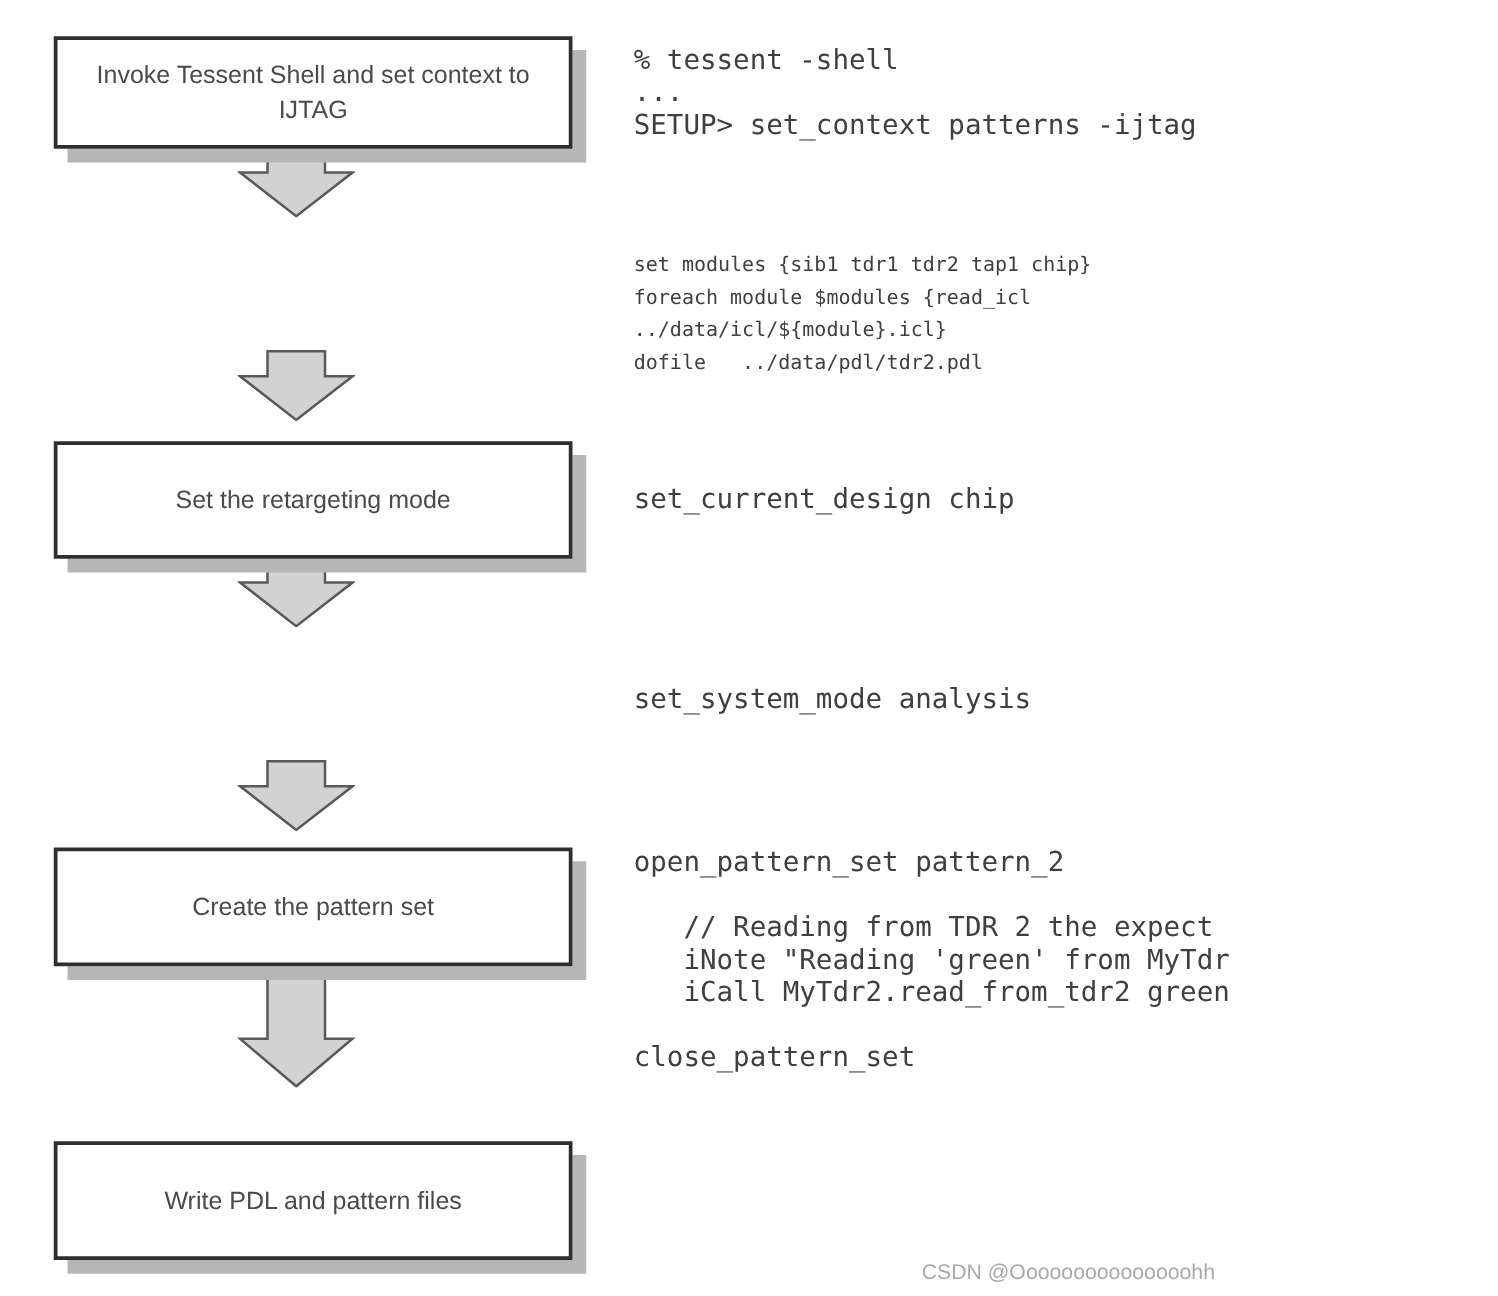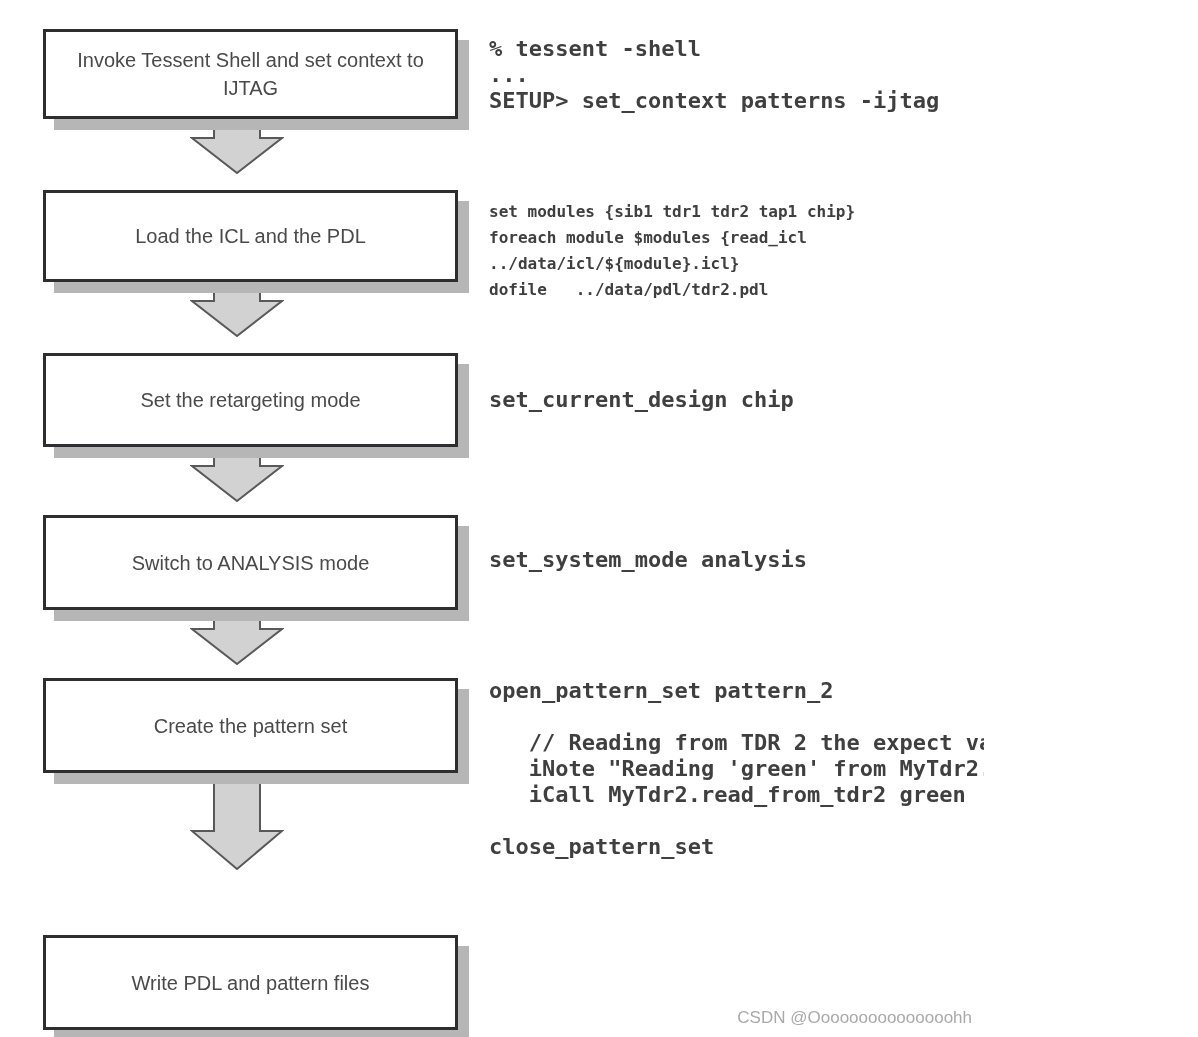--- a/index.html
+++ b/index.html
@@ -42,24 +42,24 @@
     z-index: 1;
   }
   .arrow path {
     fill: var(--arrow-fill, #d2d2d2);
     stroke: var(--arrow-stroke, #59595b);
     stroke-width: 2;
     stroke-linejoin: miter;
   }
   .code {
     position: absolute;
-    left: 489px;
+    left: 507px;
     margin: 0;
     font-family: "DejaVu Sans Mono", monospace;
-    font-weight: bold;
+    font-weight: normal;
     font-size: 22px;
     line-height: 26px;
     letter-spacing: 0;
     white-space: pre;
     color: var(--code-text, #3f3f3f);
   }
   .code.small {
     font-size: 16px;
   }
   .watermark {
@@ -78,60 +78,54 @@
   <div class="flow-box" style="top:29px;height:90px">
     <p class="box-label">Invoke Tessent Shell and set context to IJTAG</p>
   </div>
   <pre class="code" style="top:36px">% tessent -shell
 ...
 SETUP&gt; set_context patterns -ijtag</pre>
   <svg class="arrow" style="top:117px" width="94" height="57" viewBox="0 0 94 57">
     <path d="M24 1 H70 V21 H92 L47 56 L2 21 H24 Z"></path>
   </svg>
 
-  <div class="flow-box" style="top:190px;height:92px">
-    <p class="box-label">Load the ICL and the PDL</p>
-  </div>
   <pre class="code small" style="top:199px">set modules {sib1 tdr1 tdr2 tap1 chip}
 foreach module $modules {read_icl
 ../data/icl/${module}.icl}
 dofile   ../data/pdl/tdr2.pdl</pre>
   <svg class="arrow" style="top:280px" width="94" height="57" viewBox="0 0 94 57">
     <path d="M24 1 H70 V21 H92 L47 56 L2 21 H24 Z"></path>
   </svg>
 
   <div class="flow-box" style="top:353px;height:94px">
     <p class="box-label">Set the retargeting mode</p>
   </div>
   <pre class="code" style="top:387px">set_current_design chip</pre>
   <svg class="arrow" style="top:445px" width="94" height="57" viewBox="0 0 94 57">
     <path d="M24 1 H70 V21 H92 L47 56 L2 21 H24 Z"></path>
   </svg>
 
-  <div class="flow-box" style="top:515px;height:95px">
-    <p class="box-label">Switch to ANALYSIS mode</p>
-  </div>
   <pre class="code" style="top:547px">set_system_mode analysis</pre>
   <svg class="arrow" style="top:608px" width="94" height="57" viewBox="0 0 94 57">
     <path d="M24 1 H70 V21 H92 L47 56 L2 21 H24 Z"></path>
   </svg>
 
   <div class="flow-box" style="top:678px;height:95px">
     <p class="box-label">Create the pattern set</p>
   </div>
   <pre class="code" style="top:678px">open_pattern_set pattern_2
 
    // Reading from TDR 2 the expect value 'green’
    iNote "Reading 'green' from MyTdr2.R"
    iCall MyTdr2.read_from_tdr2 green
 
 close_pattern_set</pre>
   <svg class="arrow" style="top:771px" width="94" height="99" viewBox="0 0 94 99">
     <path d="M24 1 H70 V60 H92 L47 98 L2 60 H24 Z"></path>
   </svg>
 
-  <div class="flow-box" style="top:935px;height:95px">
+  <div class="flow-box" style="top:913px;height:95px">
     <p class="box-label">Write PDL and pattern files</p>
   </div>
 
   <div class="watermark">CSDN @Ooooooooooooooohh</div>
 
 </div>
 
 </body></html>

